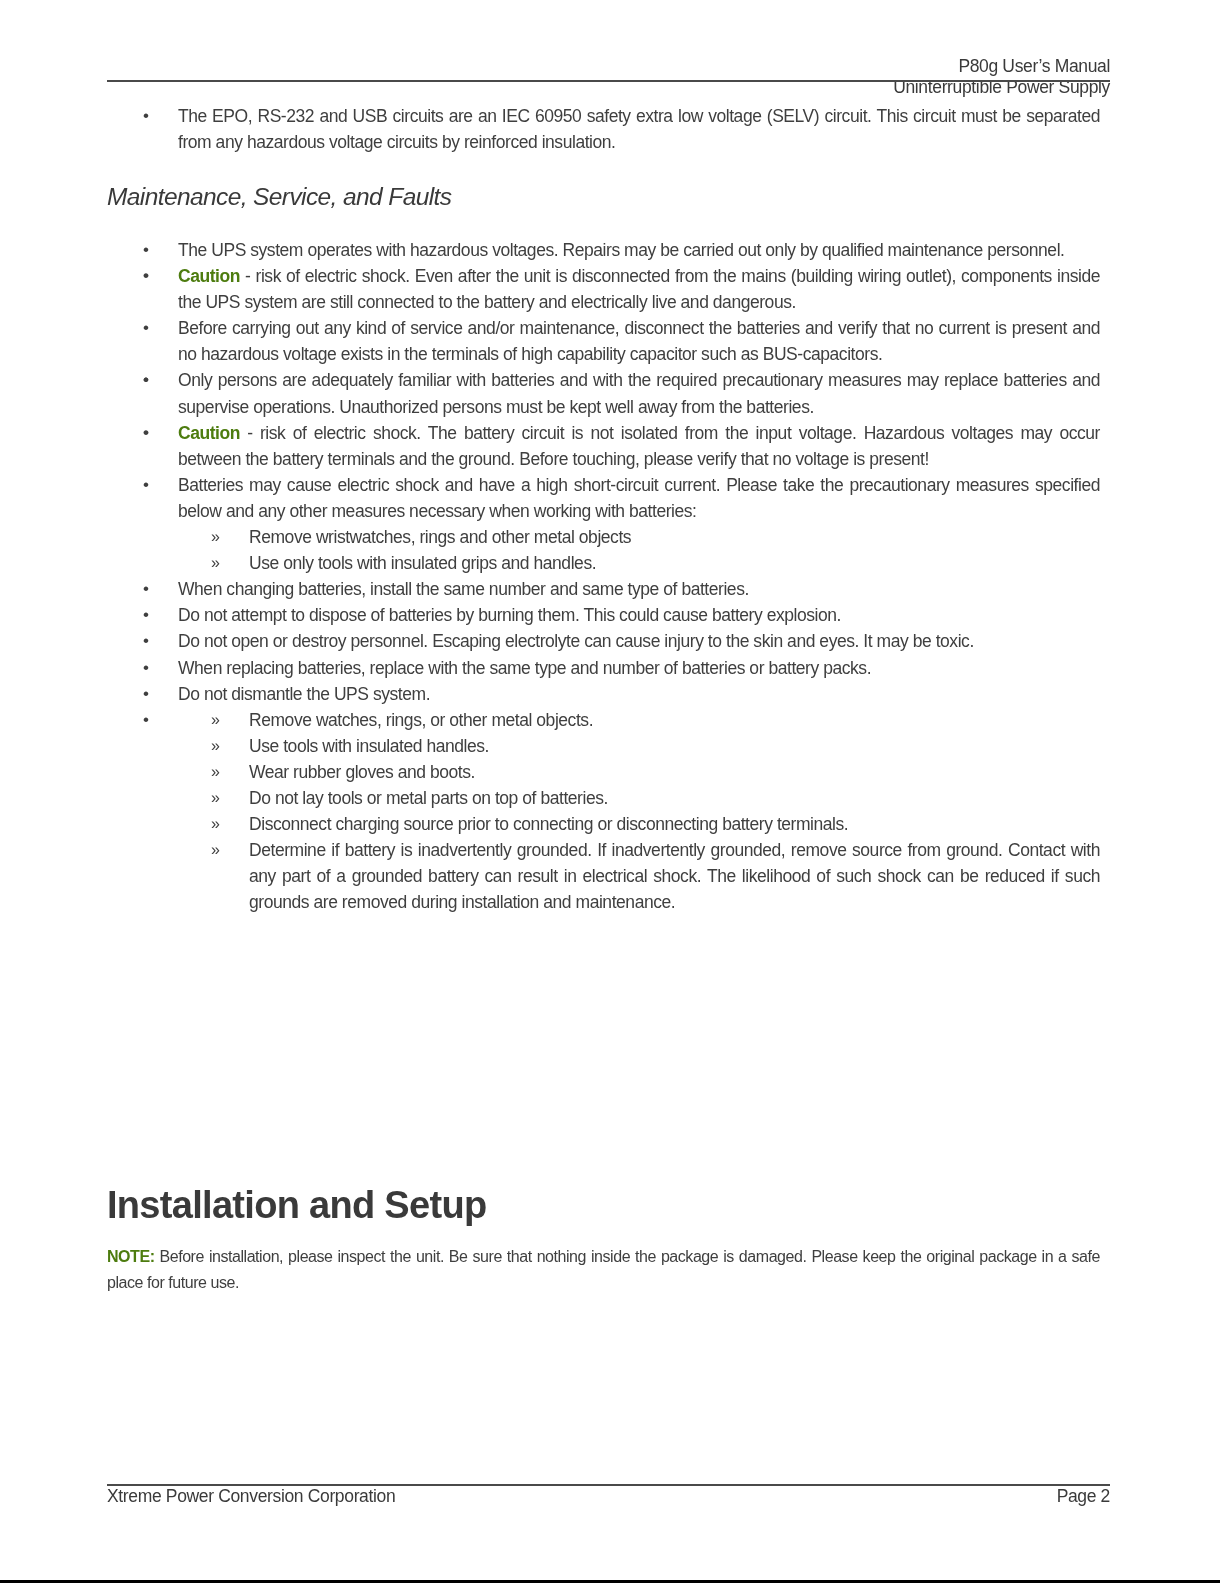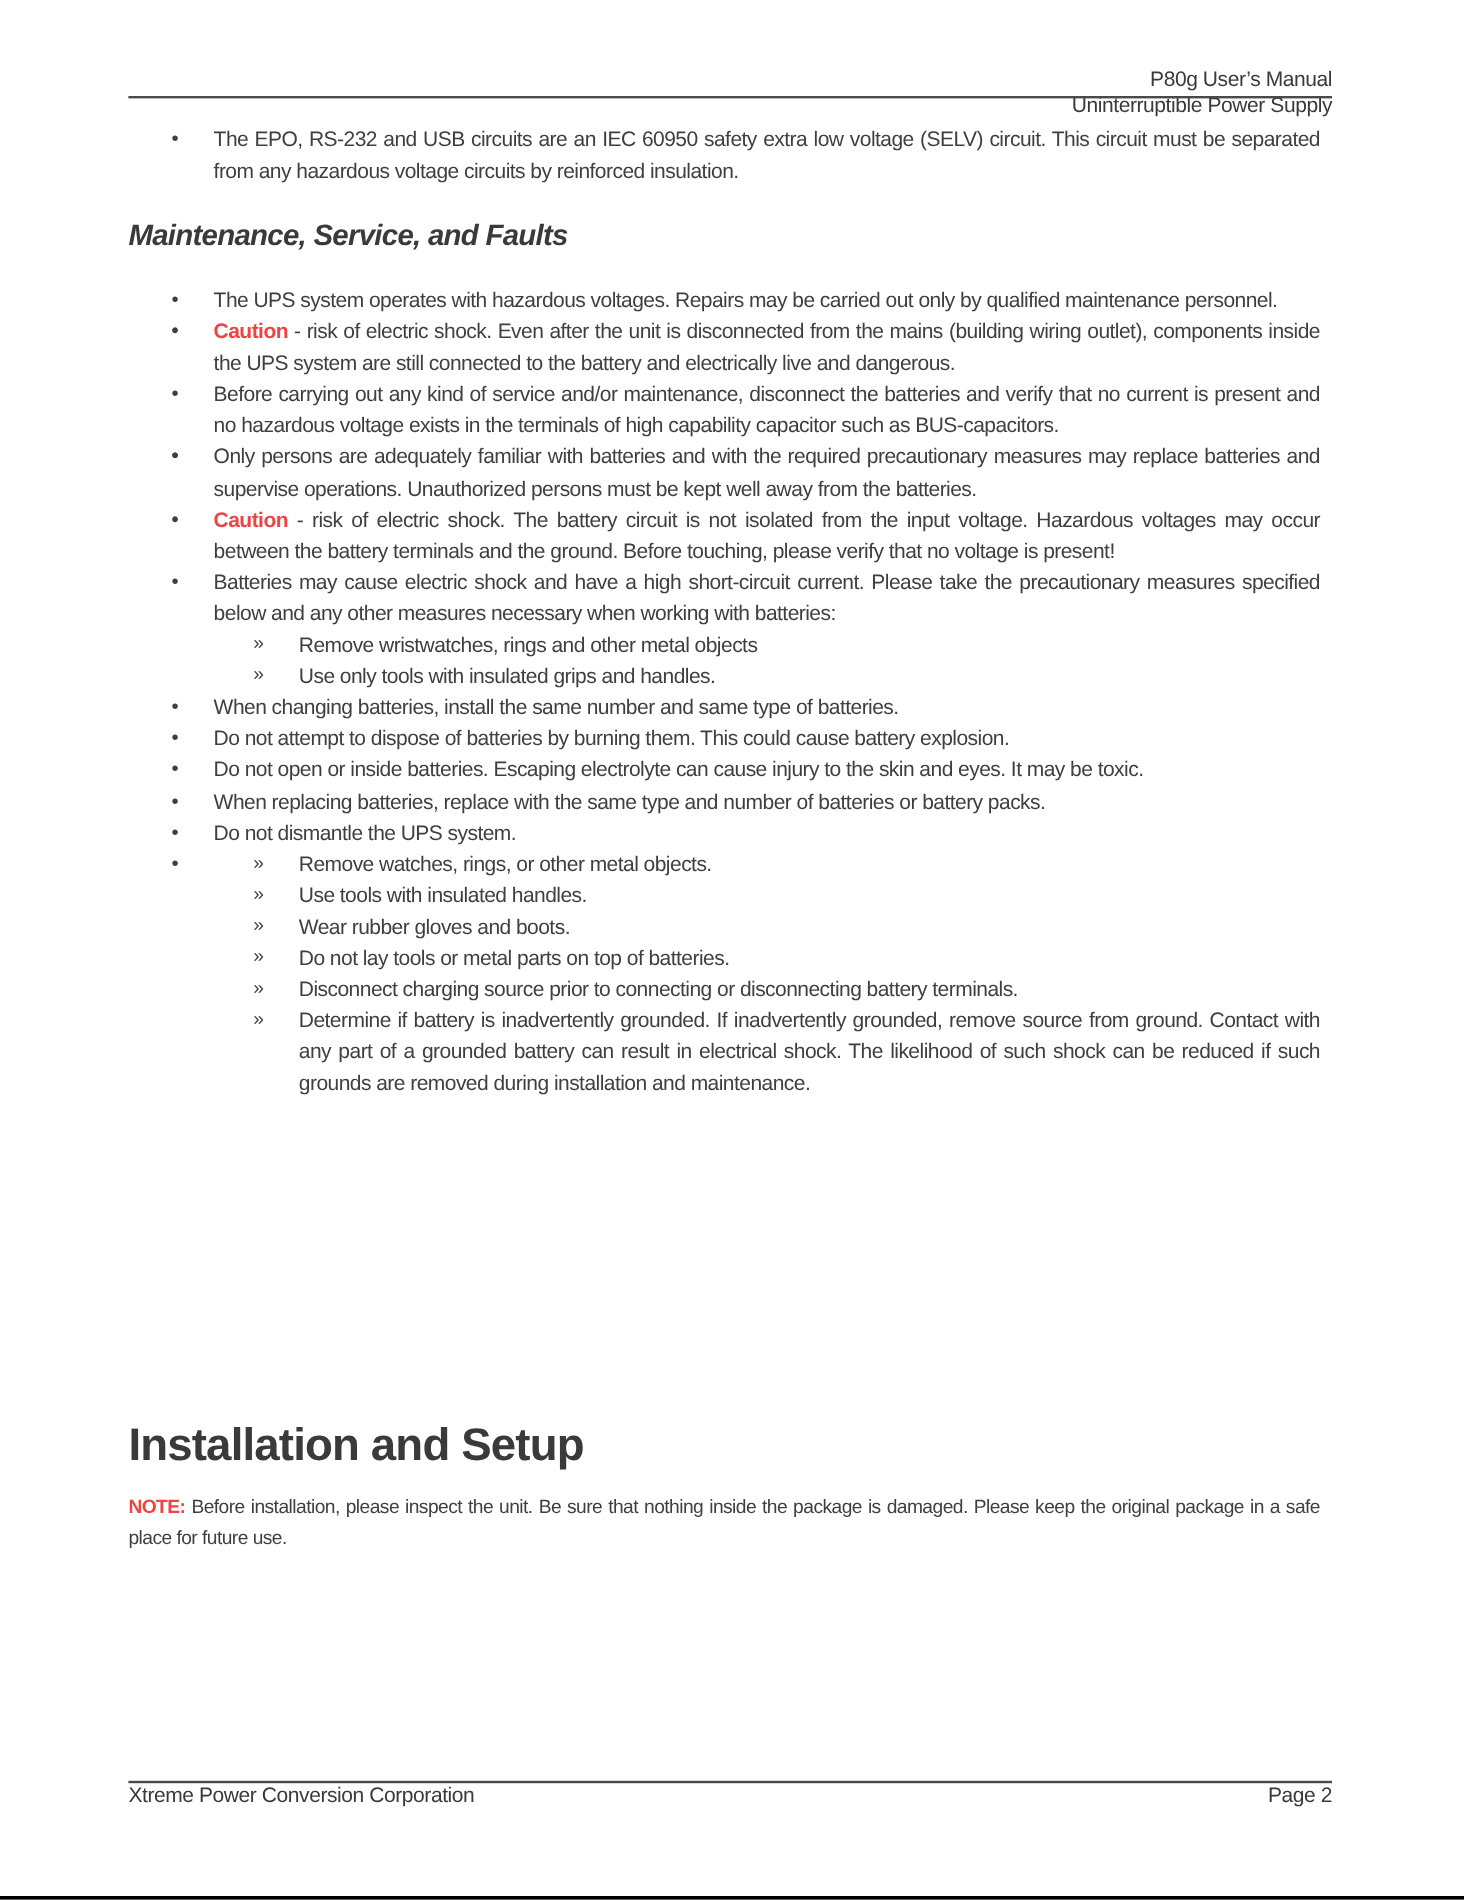--- a/index.html
+++ b/index.html
@@ -17,23 +17,23 @@
     .bottom-border { position: absolute; left: 0; right: 0; top: 1580px; height: 3px; background: #000; }
 
     .content { position: absolute; left: 107px; width: 993px; font-size: 17.5px; line-height: 26.1px; letter-spacing: -0.45px; }
     ul.bul { list-style: none; margin: 0; padding: 0; }
     ul.bul > li { position: relative; padding-left: 71px; text-align: justify; }
     ul.bul > li > .dot { position: absolute; left: 36px; top: 0; font-size: 17px; }
     ul.bul > li > .dot.bold { font-weight: bold; }
     ul.sub { list-style: none; margin: 0; padding: 0; }
     ul.sub > li { position: relative; padding-left: 71px; text-align: justify; margin-left: 0; }
     ul.sub > li > .raq { position: absolute; left: 33px; top: 0; font-size: 16px; }
-    b { font-weight: bold; color: #ef4444; }
+    b { font-weight: bold; color: #4d7c0f; }
 
-    .h2i { position: absolute; left: 107px; top: 183px; font-size: 24.5px; font-weight: bold; font-style: italic;
+    .h2i { position: absolute; left: 107px; top: 183px; font-size: 24.5px; font-weight: normal; font-style: italic;
            letter-spacing: -0.6px; color: #3a3a3a; margin: 0; }
     .h1 { position: absolute; left: 107px; top: 1184px; font-size: 38px; font-weight: bold;
           letter-spacing: -0.7px; color: #3a3a3a; margin: 0; }
     .note { position: absolute; left: 107px; top: 1244px; width: 993px; font-size: 16px; line-height: 26.1px;
             letter-spacing: -0.45px; text-align: justify; }
   </style>
 </head>
 <body>
 
 <div class="page">
@@ -61,21 +61,21 @@
         <li><span class="dot">•</span><span>Before carrying out any kind of service and/or maintenance, disconnect the batteries and verify that no current is present and no hazardous voltage exists in the terminals of high capability capacitor such as BUS-capacitors.</span></li>
         <li><span class="dot">•</span></li>
         <li><span class="dot">•</span><span>Only persons are adequately familiar with batteries and with the required precautionary measures may replace batteries and supervise operations. Unauthorized persons must be kept well away from the batteries.</span></li>
         <li><span class="dot bold">•</span><b>Caution</b><span> - risk of electric shock. The battery circuit is not isolated from the input voltage. Hazardous voltages may occur between the battery terminals and the ground. Before touching, please verify that no voltage is present!</span></li>
         <li><span class="dot">•</span><span>Batteries may cause electric shock and have a high short-circuit current. Please take the precautionary measures specified below and any other measures necessary when working with batteries:</span><ul class="sub">
             <li style="margin-left: -71px; padding-left: 142px;"><span class="raq" style="left: 104px;">»</span><span>Remove wristwatches, rings and other metal objects</span></li>
             <li style="margin-left: -71px; padding-left: 142px;"><span class="raq" style="left: 104px;">»</span><span>Use only tools with insulated grips and handles.</span></li>
           </ul></li>
         <li><span class="dot">•</span><span>When changing batteries, install the same number and same type of batteries.</span></li>
         <li><span class="dot">•</span><span>Do not attempt to dispose of batteries by burning them. This could cause battery explosion.</span></li>
-        <li><span class="dot">•</span><span>Do not open or inside batteries. Escaping electrolyte can cause injury to the skin and eyes. It may be toxic.</span></li>
+        <li><span class="dot">•</span><span>Do not open or destroy personnel. Escaping electrolyte can cause injury to the skin and eyes. It may be toxic.</span></li>
         <li><span class="dot">•</span><span>When replacing batteries, replace with the same type and number of batteries or battery packs.</span></li>
         <li><span class="dot">•</span><span>Do not dismantle the UPS system.</span></li>
         <li><span class="dot">•</span><ul class="sub">
             <li style="margin-left: -71px; padding-left: 142px;"><span class="raq" style="left: 104px;">»</span><span>Remove watches, rings, or other metal objects.</span></li>
             <li style="margin-left: -71px; padding-left: 142px;"><span class="raq" style="left: 104px;">»</span><span>Use tools with insulated handles.</span></li>
             <li style="margin-left: -71px; padding-left: 142px;"><span class="raq" style="left: 104px;">»</span><span>Wear rubber gloves and boots.</span></li>
             <li style="margin-left: -71px; padding-left: 142px;"><span class="raq" style="left: 104px;">»</span><span>Do not lay tools or metal parts on top of batteries.</span></li>
             <li style="margin-left: -71px; padding-left: 142px;"><span class="raq" style="left: 104px;">»</span><span>Disconnect charging source prior to connecting or disconnecting battery terminals.</span></li>
             <li style="margin-left: -71px; padding-left: 142px;"><span class="raq" style="left: 104px;">»</span><span>Determine if battery is inadvertently grounded. If inadvertently grounded, remove source from ground. Contact with any part of a grounded battery can result in electrical shock. The likelihood of such shock can be reduced if such grounds are removed during installation and maintenance.</span></li>
           </ul></li>

